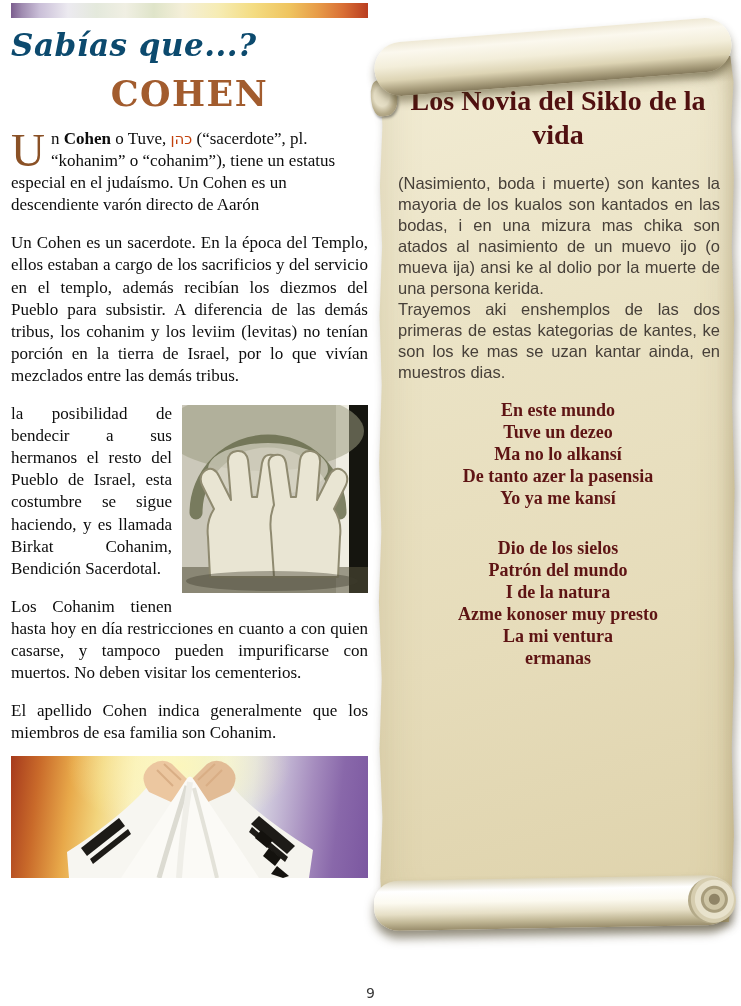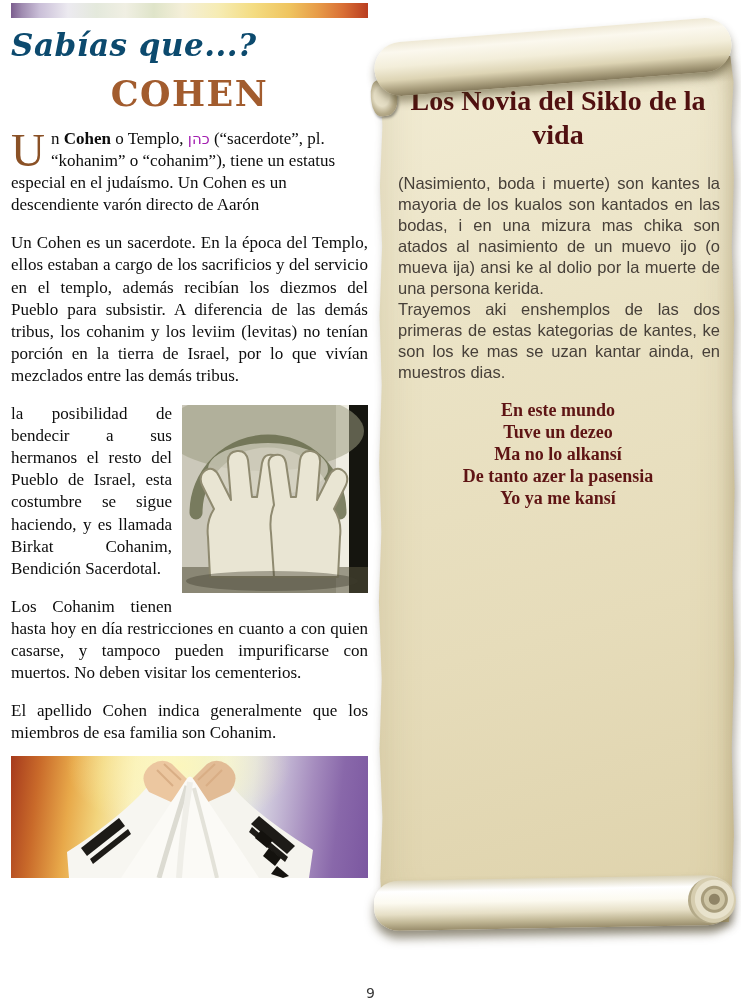--- a/index.html
+++ b/index.html
@@ -14,21 +14,21 @@
       #efc45f 78%,#e79b48 86%,#d96f35 93%,#b93d20 100%);}
   .kicker{margin-top:9px;font-family:"DejaVu Serif", serif;font-style:italic;font-weight:bold;
     font-size:31px;color:#0c4a6e;letter-spacing:.5px;}
   .cohen{margin-top:10px;margin-bottom:14px;text-align:center;font-family:"DejaVu Serif", serif;
     font-weight:bold;font-size:35px;color:#a25c2e;letter-spacing:1.5px;
     text-shadow:0 1px 0 rgba(255,255,255,.55);}
   .body-text{font-size:17px;line-height:1.3;color:#0d0d0d;}
   .para{margin:0 0 16px 0;text-align:justify;}
   .para.first{text-align:left;}
   .dropcap{float:left;font-size:47px;line-height:38px;padding:3px 6px 0 0;color:#8a5126;}
-  .hebrew{font-family:"DejaVu Sans", sans-serif;color:#a21caf;font-size:15px;}
+  .hebrew{font-family:"DejaVu Sans", sans-serif;color:#c2410c;font-size:15px;}
   .stone-img{float:right;width:186px;height:188px;margin:2px 0 4px 10px;}
   .tallit-img{width:357px;height:122px;margin-top:12px;position:relative;overflow:hidden;
     background:
       radial-gradient(ellipse at 47% 8%, rgba(253,246,184,.9) 0%, rgba(253,246,184,0) 42%),
       linear-gradient(97deg,#a63a1d 0%,#c96a2a 8%,#e8a94a 17%,#f2d47c 25%,#f9f0c0 34%,
         #f4f6e4 44%,#e6eedd 52%,#eef2ea 58%,#dfe0e6 66%,#c3b7d4 74%,#a58cbe 82%,
         #8968aa 90%,#7b57a0 100%);}
   .tallit-img svg{position:absolute;left:0;top:0;}
 
   
@@ -85,21 +85,21 @@
 
 <div class="left-col">
   <div class="band"></div>
 
   <div class="kicker">Sabías que...?</div>
 
   <div class="cohen">COHEN</div>
 
   <div class="body-text">
     <p class="para first">
-      <span class="dropcap">U</span><span>n </span><b>Cohen</b><span>  o Templo, </span><span class="hebrew">כהן</span><span>  (“sacerdote”, pl. “kohanim” o “cohanim”), tiene un estatus especial en el judaísmo. Un Cohen es un descendiente varón directo de Aarón</span>
+      <span class="dropcap">U</span><span>n </span><b>Cohen</b><span>  o Tuve, </span><span class="hebrew">כהן</span><span>  (“sacerdote”, pl. “kohanim” o “cohanim”), tiene un estatus especial en el judaísmo. Un Cohen es un descendiente varón directo de Aarón</span>
     </p>
 
     <p class="para">Un Cohen es un sacerdote. En la época del Templo, ellos estaban a cargo de los sacrificios y del servicio en el templo, además recibían los diezmos del Pueblo para subsistir. A diferencia de las demás tribus, los cohanim  y los leviim (levitas) no tenían porción en la tierra de Israel, por lo que vivían mezclados entre las demás tribus.</p>
 
     <div class="para" style="margin-top:0;">
       <svg class="stone-img" viewBox="0 0 186 188" xmlns="http://www.w3.org/2000/svg" role="img">
         <rect width="186" height="188" fill="#cbc8ba"></rect>
         <rect x="166" width="20" height="188" fill="#15150f"></rect>
         <rect x="154" width="13" height="188" fill="#efede2"></rect>
         <ellipse cx="82" cy="26" rx="100" ry="40" fill="#9c9c82" opacity=".55"></ellipse>
@@ -159,20 +159,26 @@
     <div class="scroll-body">
       <div class="scroll-content">
         <div class="scroll-title">Los Novia del Siklo de la vida</div>
         <div class="scroll-intro">(Nasimiento, boda i muerte) son kantes la mayoria de los kualos son kantados en las bodas, i en una mizura mas chika son atados al nasimiento de un muevo ijo (o mueva ija) ansi ke al dolio por la muerte de una persona kerida.
 Trayemos aki enshemplos de las dos primeras de estas kategorias de kantes, ke son los ke mas se uzan kantar ainda, en muestros dias.</div>
         <div class="poem poem-1">En este mundo
 Tuve un dezeo
 Ma no lo alkansí
 De tanto azer la pasensia
 Yo ya me kansí</div>
+        <div class="poem poem-2">Dio de los sielos
+Patrón del mundo
+I de la natura
+Azme konoser muy presto
+La mi ventura
+ermanas</div>
       </div>
     </div>
   </div>
   <div class="scroll-top-roll"></div>
   <div class="scroll-bottom-roll"></div>
 </div>
 
 <div class="page-num">9</div>
 
 </body></html>

